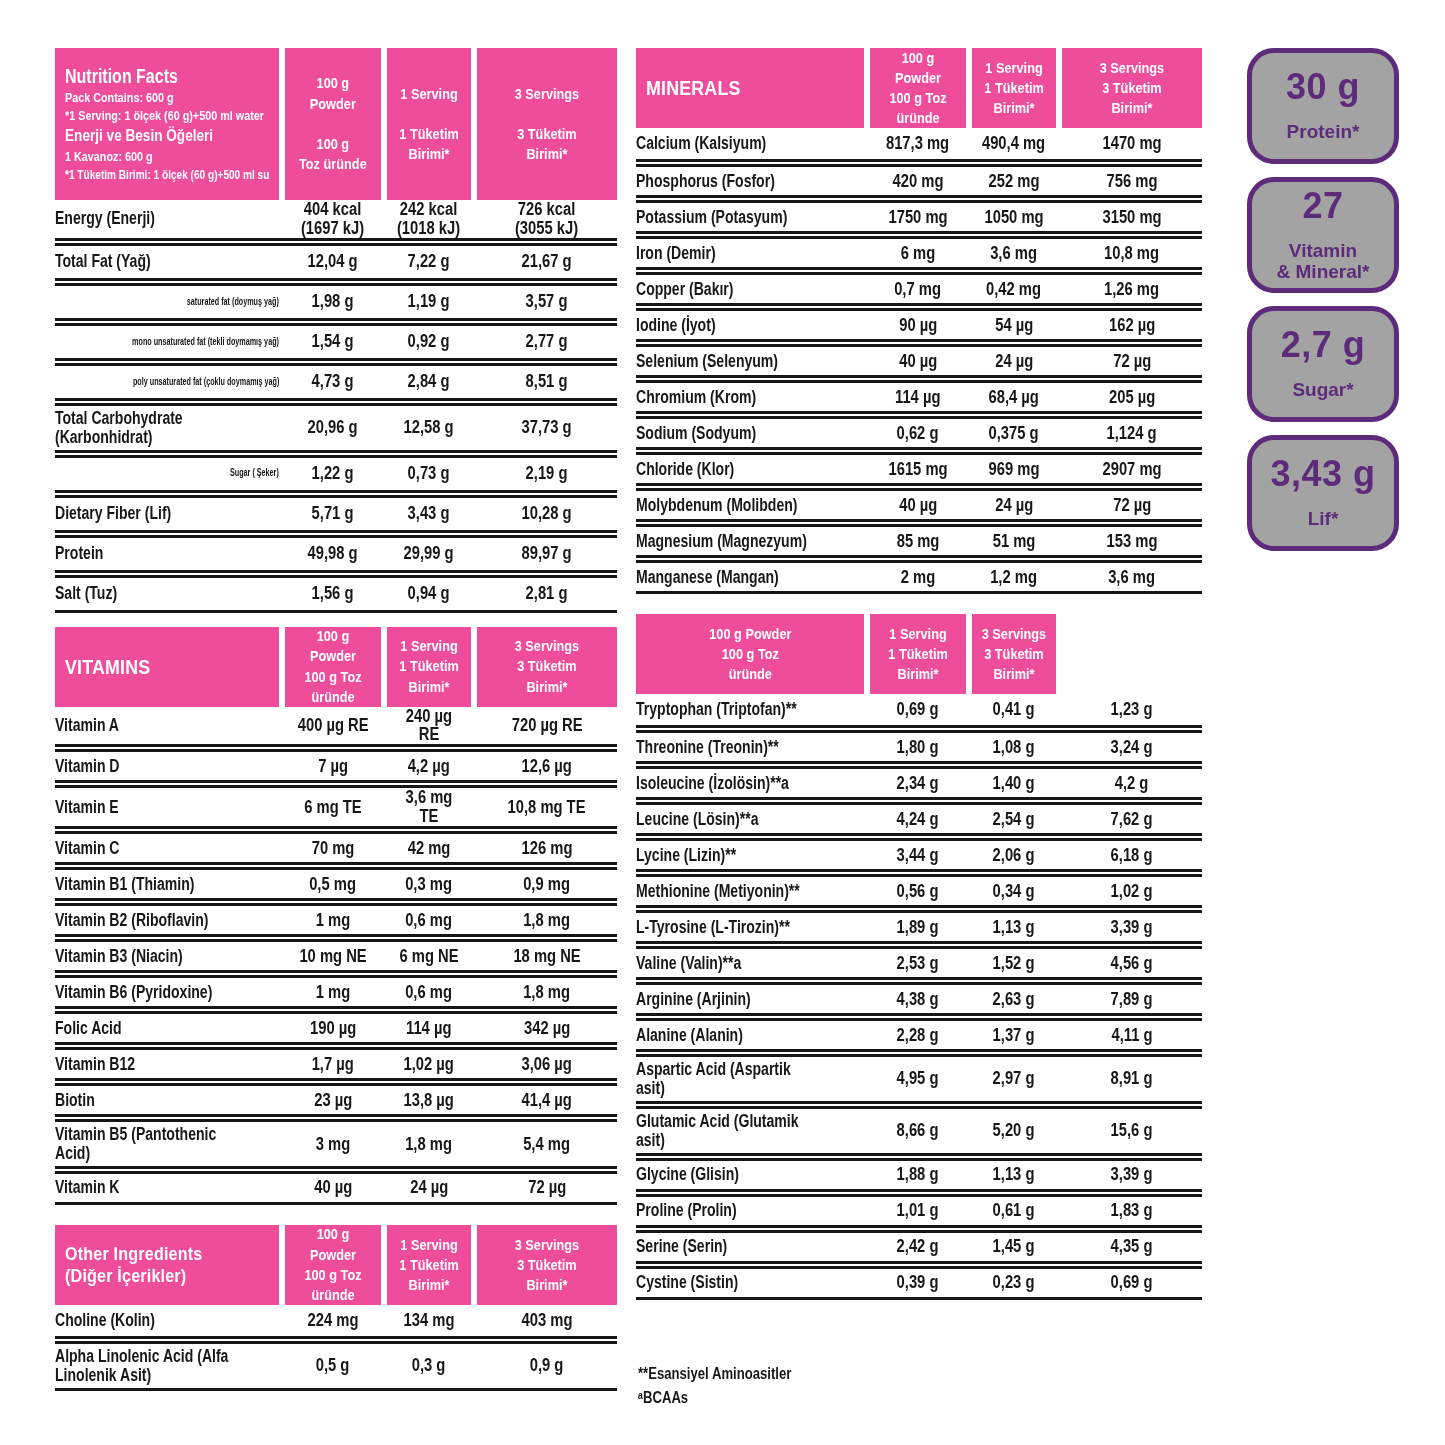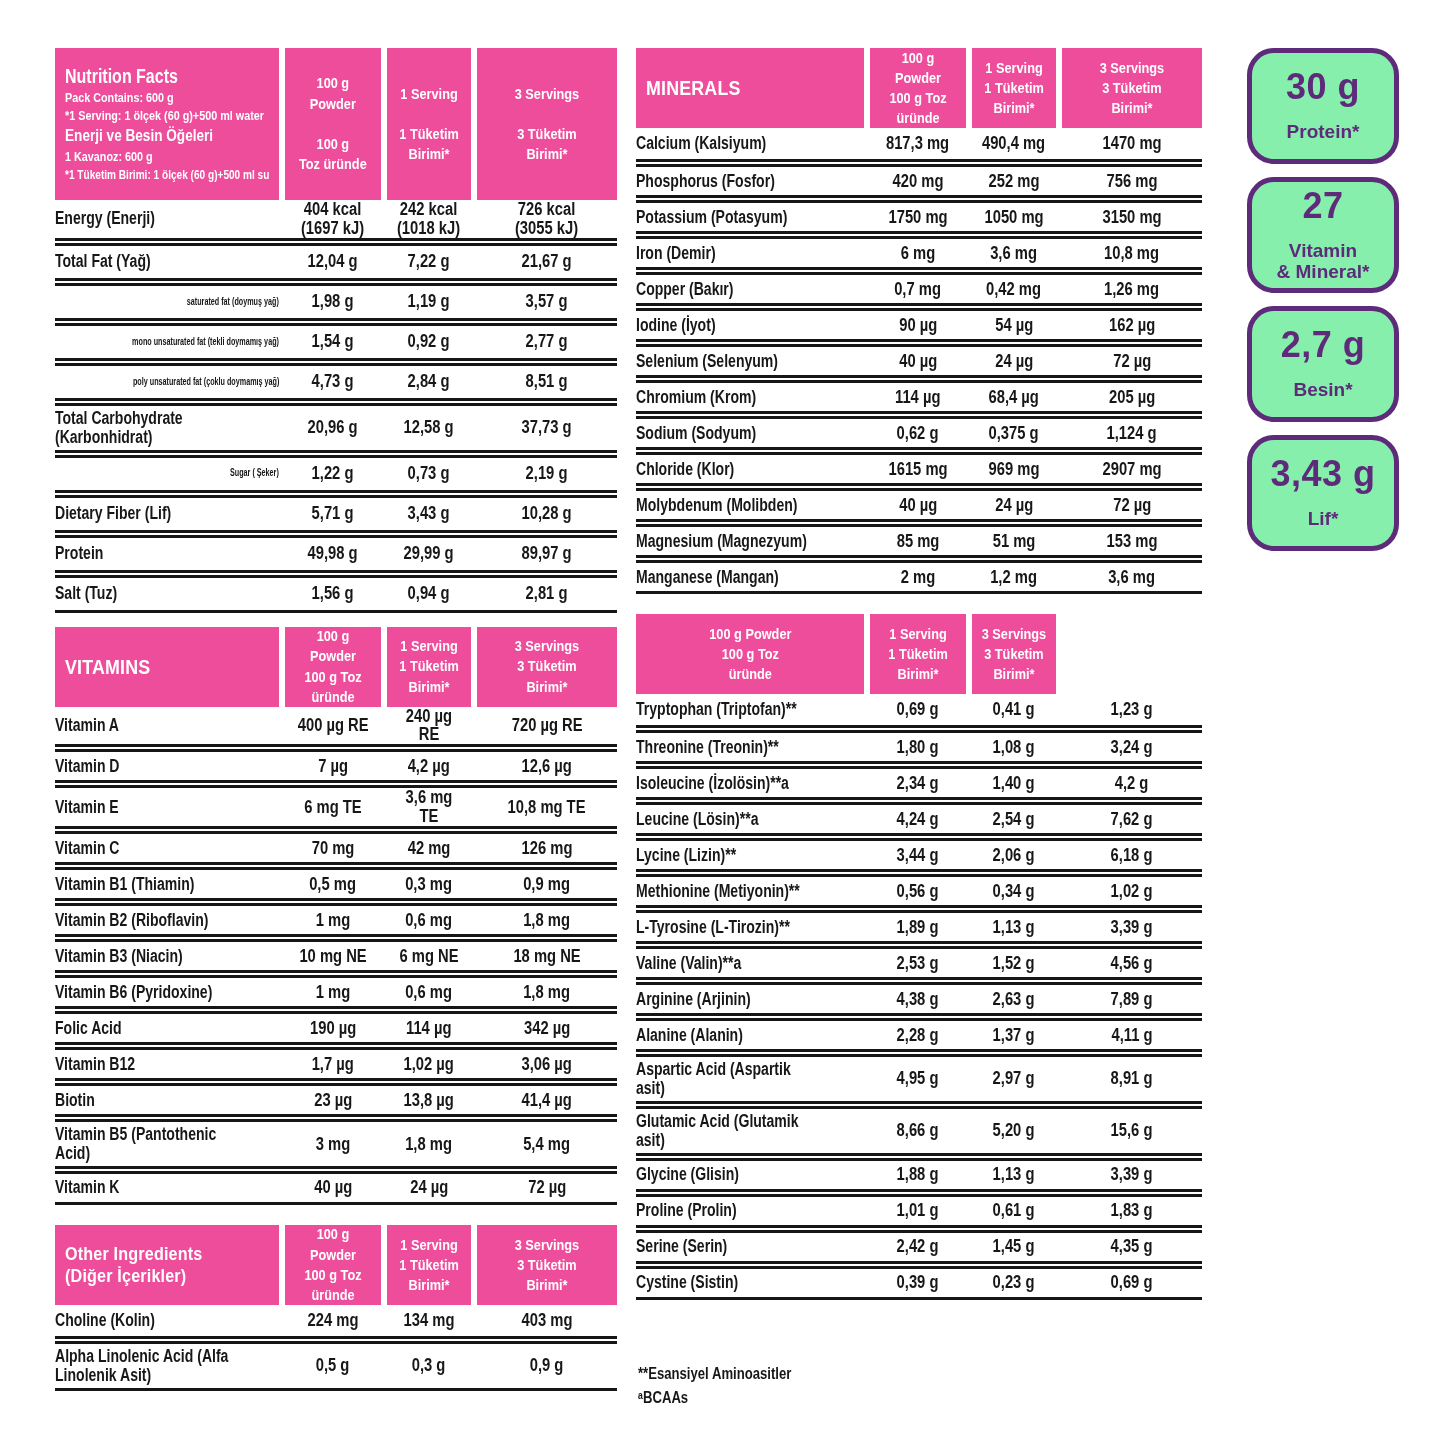--- a/index.html
+++ b/index.html
@@ -73,21 +73,21 @@
     position: absolute;
     left: 1247px;
     top: 48px;
     width: 152px;
     display: flex;
     flex-direction: column;
     gap: 13px;
   }
   .badge {
     height: 116px;
-    background: #86efac;
+    background: #a3a3a3;
     border: 5px solid var(--purple);
     border-radius: 27px;
     color: var(--purple);
     display: flex;
     flex-direction: column;
     align-items: center;
     justify-content: center;
     gap: 16px;
     text-align: center;
   }
@@ -586,19 +586,19 @@
     <div class="badge-value">30 g</div>
     <div class="badge-label">Protein*</div>
   </div>
   <div class="badge">
     <div class="badge-value">27</div>
     <div class="badge-label">Vitamin
 &amp; Mineral*</div>
   </div>
   <div class="badge">
     <div class="badge-value">2,7 g</div>
-    <div class="badge-label">Besin*</div>
+    <div class="badge-label">Sugar*</div>
   </div>
   <div class="badge">
     <div class="badge-value">3,43 g</div>
     <div class="badge-label">Lif*</div>
   </div>
 </div>
 
 </body></html>

